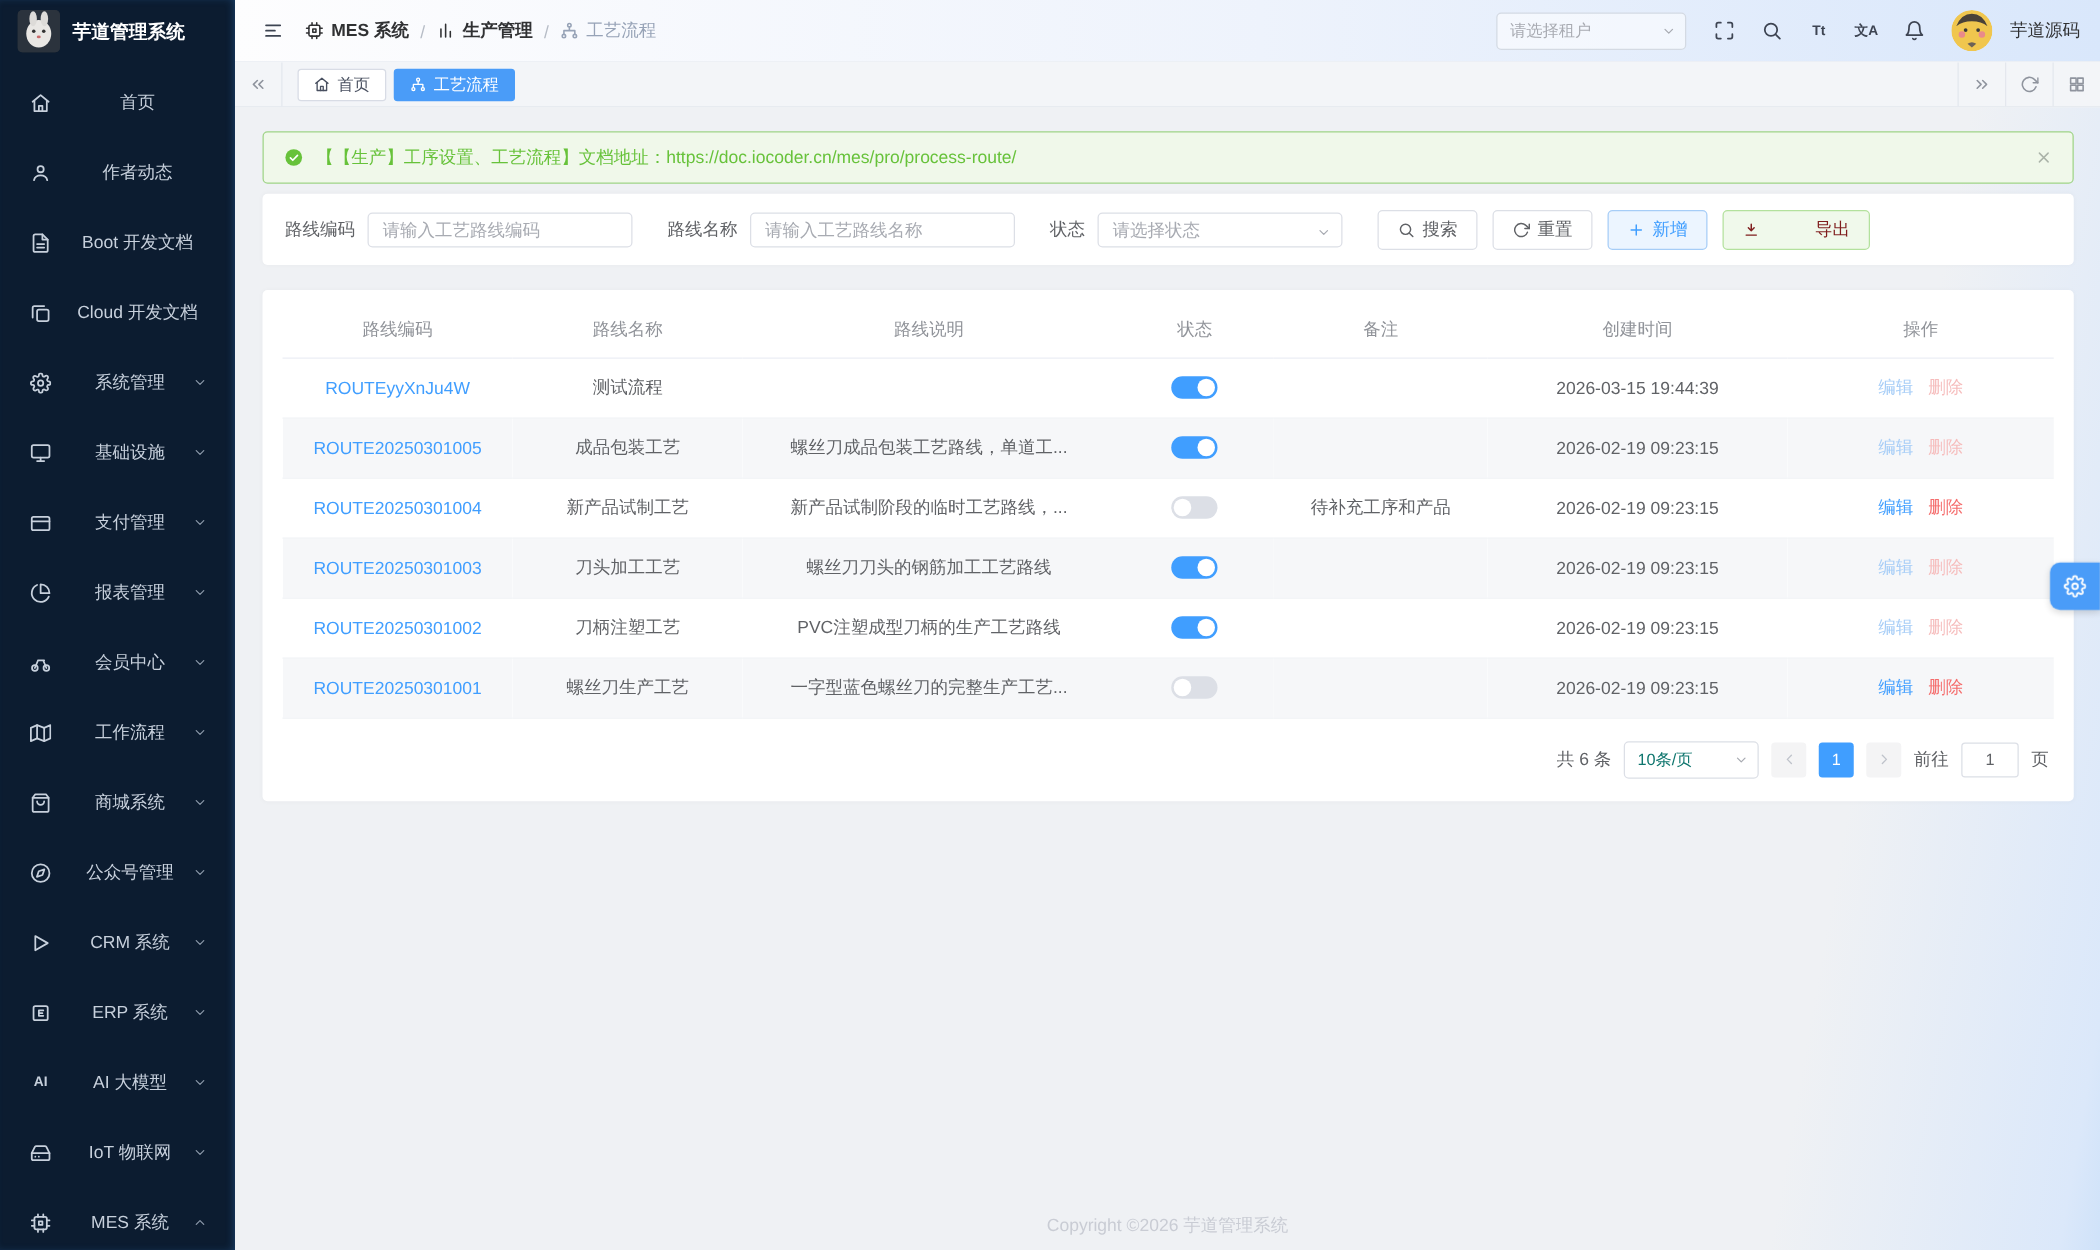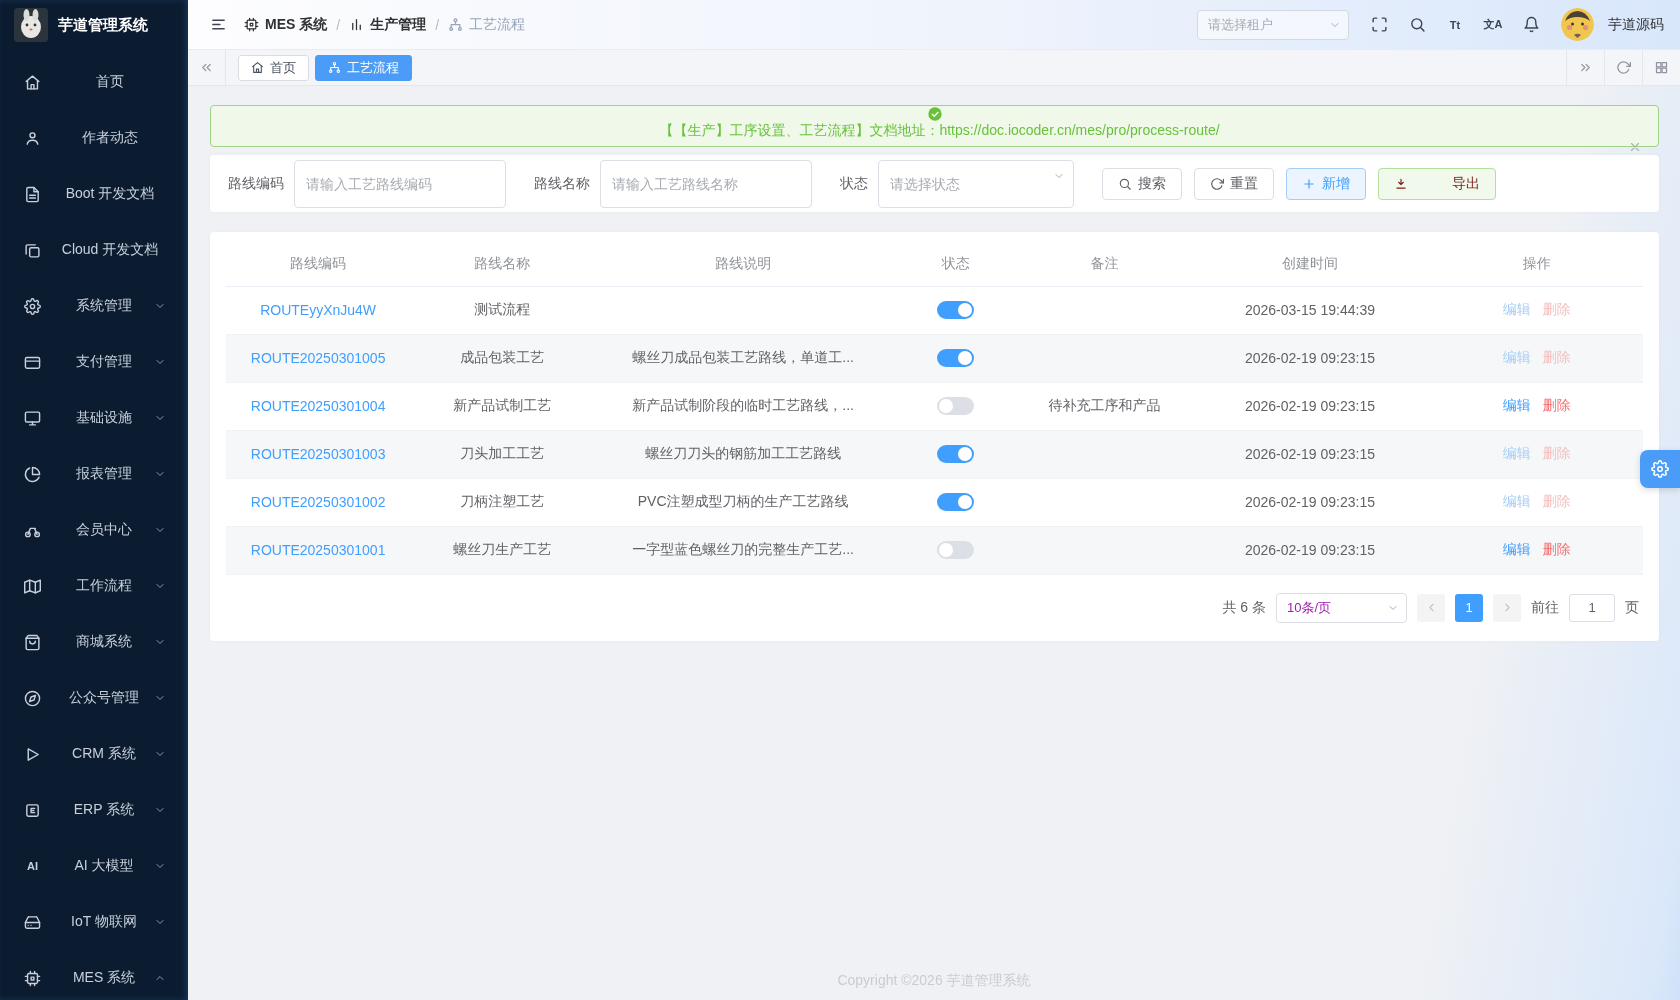--- a/index.html
+++ b/index.html
@@ -55,32 +55,32 @@
   .tab { height:26px; display:flex; align-items:center; gap:6px; padding:0 12px; font-size:13px; border-radius:3px;
          background:#fff; border:1px solid #d8dce5; color:#495060; cursor:pointer; }
   .tab .tb-icon, .tab .tb-icon svg { width:13px; height:13px; }
   .tab.active { background:#4a9cf8; border-color:#4a9cf8; color:#fff; }
 
   .content { flex:1; position:relative; padding:0 21px 0 22px; overflow:hidden;
              background:linear-gradient(100deg,#eff1f4 0%,#eff1f4 84%,#dbe8fa 98%,#cfe2f9 100%); }
 
   
   .alert { margin-top:19px; height:42px; border:1px solid #9fd487; background:#f0f8ea; border-radius:4px;
-           display:flex; align-items:center; padding:0 16px;flex-direction:column; }
+           display:flex; align-items:center; padding:0 16px; }
   .alert .a-icon, .alert .a-icon svg { width:16px; height:16px; }
   .alert .a-text { margin-left:10px; color:#67c23a; font-size:14px; }
   .alert .a-link { color:#67c23a; cursor:pointer; }
   .alert .a-close { margin-left:auto; width:14px; height:14px; color:#aab3a8; cursor:pointer; }
   .alert .a-close svg { width:14px; height:14px; }
 
   
   .filter-card { margin-top:8px; height:57px; background:#fff; border-radius:4px; display:flex; align-items:center; padding:0 18px; box-shadow:0 0 4px rgba(0,0,0,.03); }
   .f-label { color:#606266; font-size:14px; margin-right:10px; white-space:nowrap; }
   .f-input { position:relative; margin-right:28px; }
-  .f-input input { width:212px; height:48px; border:1px solid #dcdfe6; border-radius:4px; padding:0 11px; font-size:14px; color:#606266; outline:none; background:#fff; }
+  .f-input input { width:212px; height:28px; border:1px solid #dcdfe6; border-radius:4px; padding:0 11px; font-size:14px; color:#606266; outline:none; background:#fff; }
   .f-input input::placeholder { color:#a8abb2; }
   .f-input.sel input { padding-right:40px; width:196px; }
   .f-input .s-chev { position:absolute; right:9px; top:10px; width:12px; height:12px; color:#a8abb2; pointer-events:none; }
   .f-input .s-chev svg { width:12px; height:12px; }
   .btn { height:32px; display:inline-flex; align-items:center; gap:6px; padding:0 15px; border-radius:4px; font-size:14px;
          border:1px solid #dcdfe6; background:#fff; color:#606266; cursor:pointer; margin-right:12px; white-space:nowrap; }
   .btn svg { width:14px; height:14px; }
   .btn.primary-plain { background:#ecf5ff; border-color:#a6cdf7; color:#409eff; }
   .btn.success-plain { background:#f0f9eb; border-color:#b3e19d; color:#7f1d1d; margin-right:4px;gap:44px; }
 
@@ -100,21 +100,21 @@
   .switch.off .knob { left:2px; }
   .ops .op { cursor:pointer; font-size:14px; }
   .ops .edit { color:#409eff; margin-right:12px; }
   .ops .del { color:#f56c6c; }
   .ops .op.muted.edit { color:#a6cdf7; }
   .ops .op.muted.del { color:#f6bdbd; }
 
   
   .pager { display:flex; align-items:center; justify-content:flex-end; gap:10px; margin:18px 4px 8px; font-size:14px; color:#606266; }
   .psize { position:relative; }
-  .psize .pv { width:131px; height:30px; border:1px solid #dcdfe6; border-radius:4px; display:flex; align-items:center; padding:0 26px 0 10px; font-size:13px; color:#a21caf; background:#fff; cursor:pointer; }
+  .psize .pv { width:108px; height:30px; border:1px solid #dcdfe6; border-radius:4px; display:flex; align-items:center; padding:0 26px 0 10px; font-size:13px; color:#0f766e; background:#fff; cursor:pointer; }
   .psize .s-chev { position:absolute; right:8px; top:9px; width:12px; height:12px; color:#a8abb2; }
   .psize .s-chev svg { width:12px; height:12px; }
   .pbtn { width:28px; height:28px; border-radius:3px; background:#f4f4f5; color:#bfc3cb; display:flex; align-items:center; justify-content:center; cursor:pointer; border:none; }
   .pbtn svg { width:13px; height:13px; }
   .pnum { width:28px; height:28px; border-radius:3px; background:#409eff; color:#fff; display:flex; align-items:center; justify-content:center; font-size:13px; cursor:pointer; }
   .goto input { width:46px; height:28px; border:1px solid #dcdfe6; border-radius:3px; text-align:center; font-size:13px; color:#606266; outline:none; }
 
   .footer { position:absolute; left:0; right:0; bottom:10px; text-align:center; color:#c9ccd4; font-size:14px; }
 
   .float-gear { position:fixed; right:0; top:450px; width:40px; height:38px; background:#4a9cf8; border-radius:8px 0 0 8px;
@@ -199,40 +199,40 @@
     <span class="s-chev">
             <svg viewBox="0 0 24 24" fill="none" stroke="currentColor" stroke-width="2" stroke-linecap="round" stroke-linejoin="round">
               <path d="M6 9l6 6 6-6"></path>
             </svg>
           </span>
   </div>
 
   <div class="side-item">
     <span class="s-icon">
             <svg viewBox="0 0 24 24" fill="none" stroke="currentColor" stroke-width="2" stroke-linecap="round" stroke-linejoin="round">
+              <rect x="2" y="3" width="20" height="14" rx="2"></rect>
+              <path d="M8 21h8M12 17v4"></path>
+            </svg>
+          </span>
+    <span class="s-label">基础设施</span>
+    <span class="s-chev">
+            <svg viewBox="0 0 24 24" fill="none" stroke="currentColor" stroke-width="2" stroke-linecap="round" stroke-linejoin="round">
+              <path d="M6 9l6 6 6-6"></path>
+            </svg>
+          </span>
+  </div>
+
+  <div class="side-item">
+    <span class="s-icon">
+            <svg viewBox="0 0 24 24" fill="none" stroke="currentColor" stroke-width="2" stroke-linecap="round" stroke-linejoin="round">
               <rect x="2" y="5" width="20" height="15" rx="2"></rect>
               <path d="M2 10h20"></path>
             </svg>
           </span>
     <span class="s-label">支付管理</span>
-    <span class="s-chev">
-            <svg viewBox="0 0 24 24" fill="none" stroke="currentColor" stroke-width="2" stroke-linecap="round" stroke-linejoin="round">
-              <path d="M6 9l6 6 6-6"></path>
-            </svg>
-          </span>
-  </div>
-
-  <div class="side-item">
-    <span class="s-icon">
-            <svg viewBox="0 0 24 24" fill="none" stroke="currentColor" stroke-width="2" stroke-linecap="round" stroke-linejoin="round">
-              <rect x="2" y="3" width="20" height="14" rx="2"></rect>
-              <path d="M8 21h8M12 17v4"></path>
-            </svg>
-          </span>
-    <span class="s-label">基础设施</span>
     <span class="s-chev">
             <svg viewBox="0 0 24 24" fill="none" stroke="currentColor" stroke-width="2" stroke-linecap="round" stroke-linejoin="round">
               <path d="M6 9l6 6 6-6"></path>
             </svg>
           </span>
   </div>
 
   <div class="side-item">
     <span class="s-icon">
             <svg viewBox="0 0 24 24" fill="none" stroke="currentColor" stroke-width="2" stroke-linecap="round" stroke-linejoin="round">

